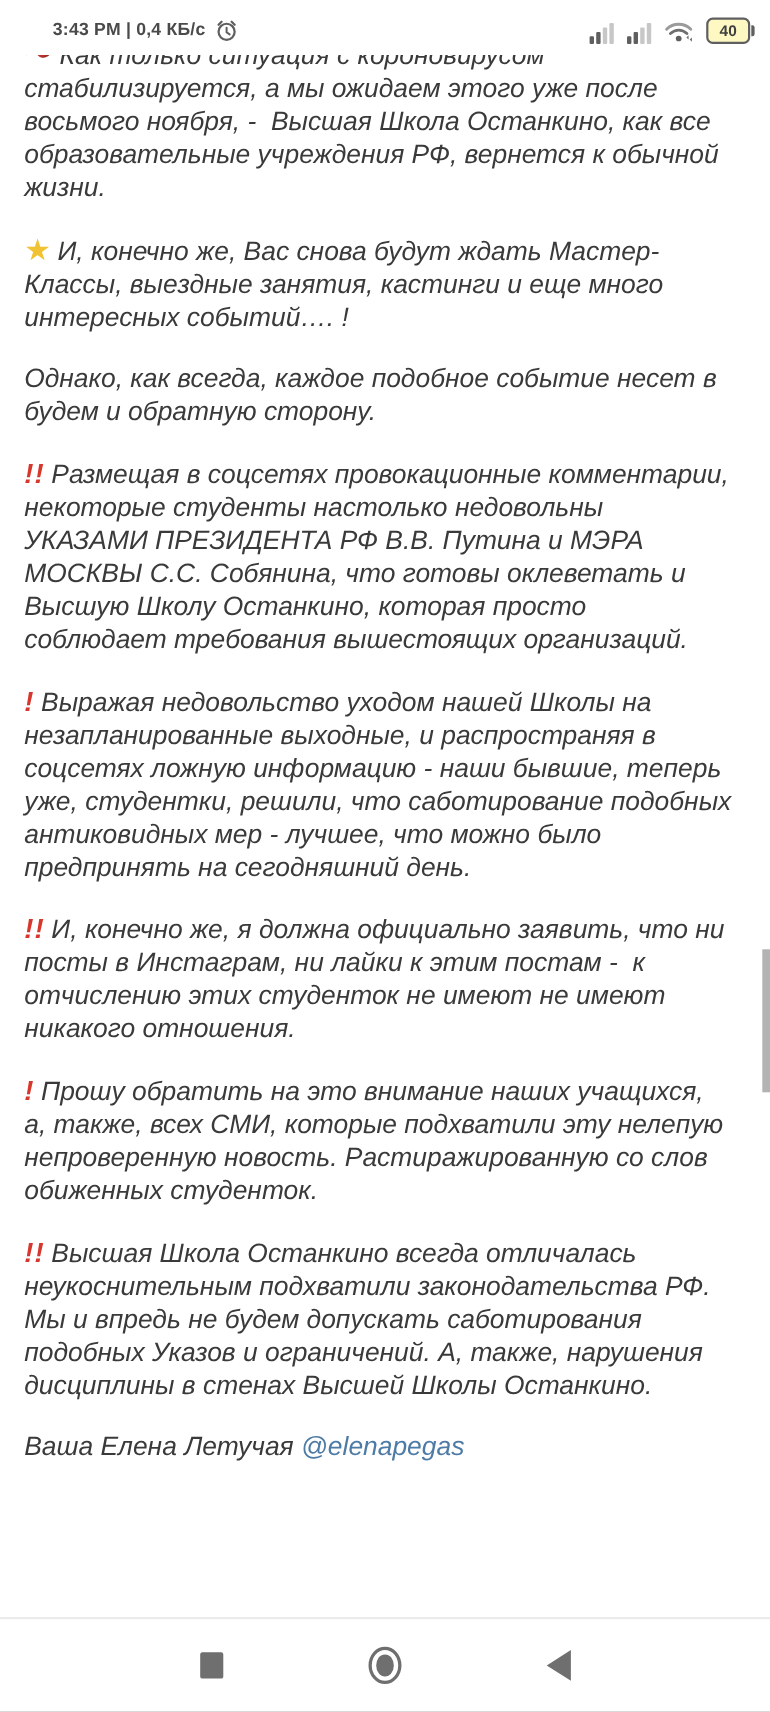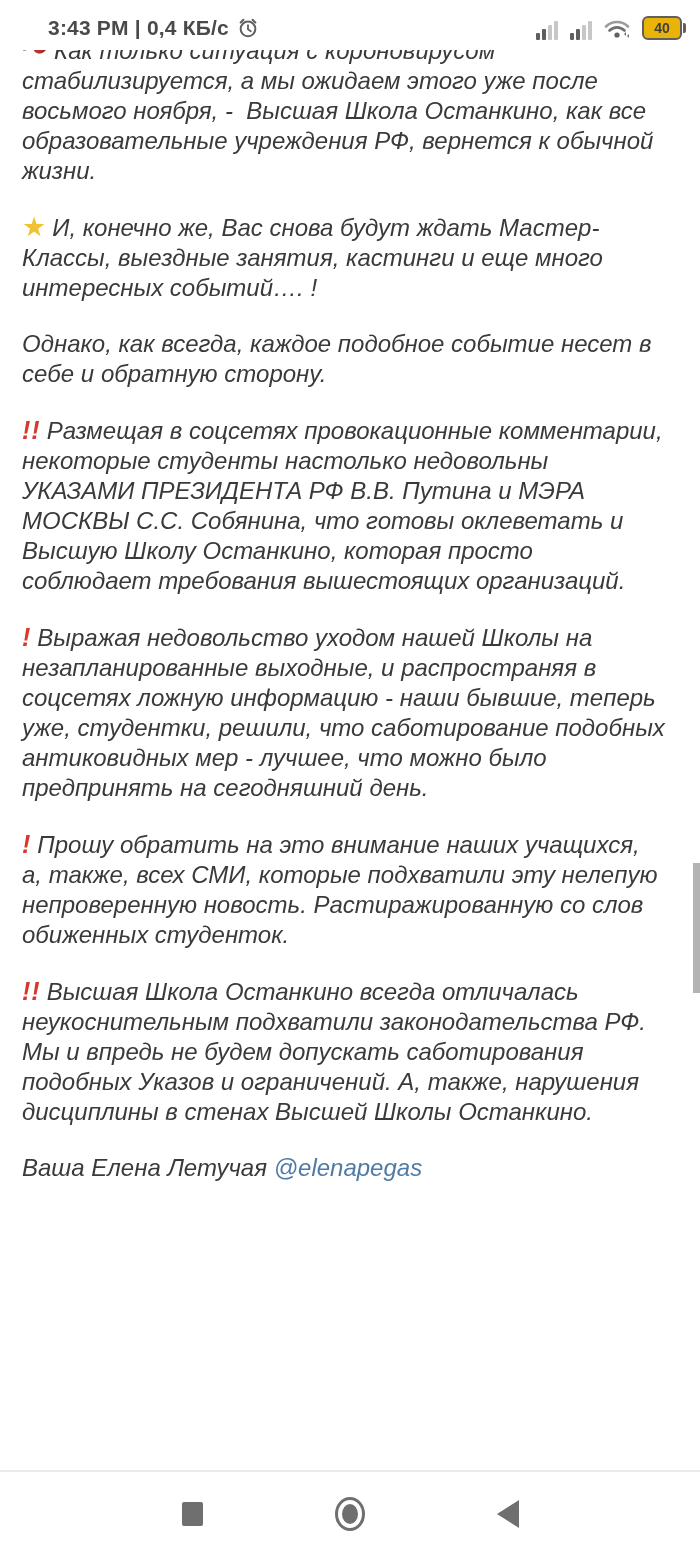--- a/index.html
+++ b/index.html
@@ -15,35 +15,35 @@
   .phone{
     position:relative;width:700px;height:1556px;background:#ffffff;
     overflow:hidden;margin:0 auto;
   }
   
   .status-bar{
     position:absolute;top:0;left:0;width:700px;height:50px;background:#ffffff;
     z-index:6;display:flex;align-items:center;padding:6px 14px 0 48px;
     color:var(--statusbar-gray);
   }
-  .sb-left{display:flex;align-items:center;gap:8px;font-size:21px;font-weight:700;letter-spacing:.2px;}
+  .sb-left{display:flex;align-items:center;gap:8px;font-size:16px;font-weight:700;letter-spacing:.2px;}
   .sb-right{margin-left:auto;display:flex;align-items:flex-end;gap:12px;}
   .alarm-icon{width:22px;height:22px;}
   .sigbars{display:flex;align-items:flex-end;gap:2px;height:20px;}
   .sigbars i{display:block;width:4px;background:#c7c7c7;border-radius:1px;}
   .sigbars i.on{background:#5f5f5f;}
   .sb1{height:7px}.sb2{height:11px}.sb3{height:15px}.sb4{height:19px}
   .wifi-icon{width:26px;height:22px;}
   .battery{
     display:flex;align-items:center;height:24px;
   }
   .battery .shell{
     width:40px;height:24px;border:2.5px solid #5f5f5f;border-radius:6px;
     display:flex;align-items:center;justify-content:center;
-    font-size:14px;font-weight:700;color:#3f3f3f;background:#eab308;
+    font-size:14px;font-weight:700;color:#3f3f3f;background:#fef9c3;
   }
   .battery .nub{width:3px;height:10px;background:#5f5f5f;border-radius:0 2px 2px 0;margin-left:1px;}
   
   .content{
     position:absolute;top:50px;left:0;width:700px;z-index:1;
     padding:0 34px 0 22px;margin-top:-14px;
     color:var(--text);font-size:24px;line-height:30px;
   }
   .para{margin:0 0 26px 0;font-style:italic;}
   .para .txt{white-space:pre-wrap;}
@@ -123,23 +123,24 @@
       <span class="battery">
         <span class="shell">40</span>
         <span class="nub"></span>
       </span>
     </div>
   </div>
 
   <div class="content" id="post-body">
       <p class="para"><span class="icon-pushpin"></span><span class="txt">Как только ситуация с короновирусом стабилизируется, а мы ожидаем этого уже после восьмого ноября, -  Высшая Школа Останкино, как все образовательные учреждения РФ, вернется к обычной жизни.</span></p>
       <p class="para"><span class="icon-glyph ic-star">★</span><span class="txt">И, конечно же, Вас снова будут ждать Мастер-Классы, выездные занятия, кастинги и еще много интересных событий…. !</span></p>
-      <p class="para"><span class="txt">Однако, как всегда, каждое подобное событие несет в себе и обратную сторону.</span></p>
+      <p class="para"><span class="txt">Однако, как всегда, каждое подобное событие несет в будем и обратную сторону.</span></p>
       <p class="para"><span class="icon-glyph ic-red">!!</span><span class="txt">Размещая в соцсетях провокационные комментарии, некоторые студенты настолько недовольны УКАЗАМИ ПРЕЗИДЕНТА РФ В.В. Путина и МЭРА МОСКВЫ С.С. Собянина, что готовы оклеветать и Высшую Школу Останкино, которая просто соблюдает требования вышестоящих организаций.</span></p>
       <p class="para"><span class="icon-glyph ic-red">!</span><span class="txt">Выражая недовольство уходом нашей Школы на незапланированные выходные, и распространяя в соцсетях ложную информацию - наши бывшие, теперь уже, студентки, решили, что саботирование подобных антиковидных мер - лучшее, что можно было предпринять на сегодняшний день.</span></p>
+      <p class="para"><span class="icon-glyph ic-red">!!</span><span class="txt">И, конечно же, я должна официально заявить, что ни посты в Инстаграм, ни лайки к этим постам -  к отчислению этих студенток не имеют не имеют никакого отношения.</span></p>
       <p class="para"><span class="icon-glyph ic-red">!</span><span class="txt">Прошу обратить на это внимание наших учащихся, а, также, всех СМИ, которые подхватили эту нелепую непроверенную новость. Растиражированную со слов обиженных студенток.</span></p>
       <p class="para"><span class="icon-glyph ic-red">!!</span><span class="txt">Высшая Школа Останкино всегда отличалась неукоснительным подхватили законодательства РФ.
 Мы и впредь не будем допускать саботирования подобных Указов и ограничений. А, также, нарушения дисциплины в стенах Высшей Школы Останкино.</span></p>
       <p class="para"><span class="txt">Ваша Елена Летучая </span><a class="mention">@elenapegas</a></p>
     </div>
 
   <div class="scroll-thumb"></div>
 
   <div class="nav-bar">
     <div class="nav-btn">

